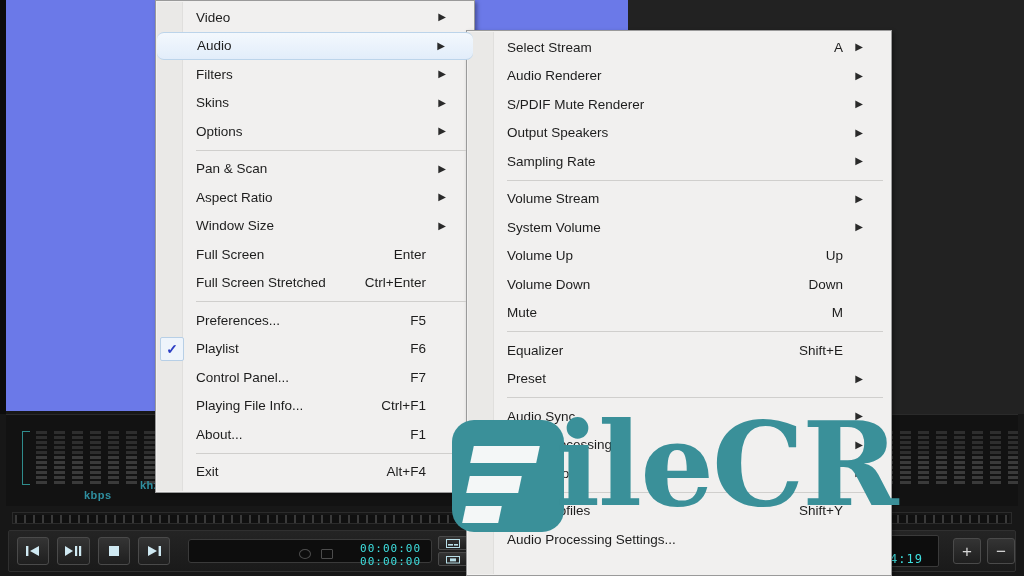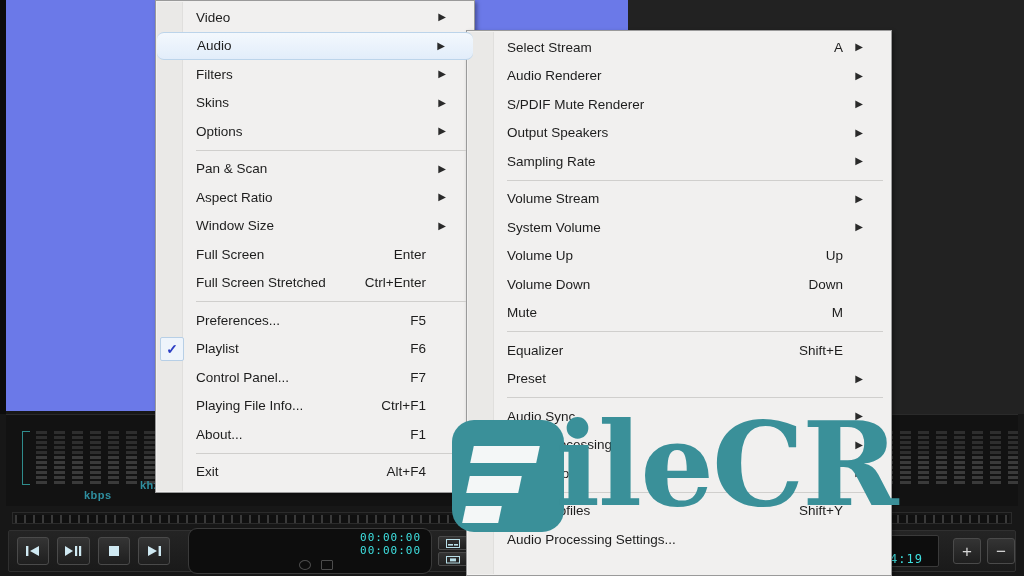--- a/index.html
+++ b/index.html
@@ -76,22 +76,22 @@
   }
   .tbtn {
     width: 34px; height: 28px; margin-left: 8px;
     background: linear-gradient(#343434,#1f1f1f);
     border: 1px solid #4a4a4a; border-radius: 3px;
     display: flex; align-items: center; justify-content: center;
     color: #cfe9f2;
   }
   .tbtn svg { display:block; }
   .timebox {
-    margin-left: 18px; width: 258px; height: 46px;
-    background: #0d0d0d; border: 1px solid #3a3a3a; border-radius: 9px;
+    margin-left: 18px; width: 258px; height: 24px;
+    background: #0d0d0d; border: 1px solid #3a3a3a; border-radius: 3px;
     position: relative;
   }
   .tval {
     position: absolute; right: 10px;
     color: #3fe0e0; font-family: "DejaVu Sans Mono", monospace;
     font-size: 11px; letter-spacing: 1px;
   }
   .tval.t1 { top: 2px; }
   .tval.t2 { top: 15px; }
   .mini-icn {

